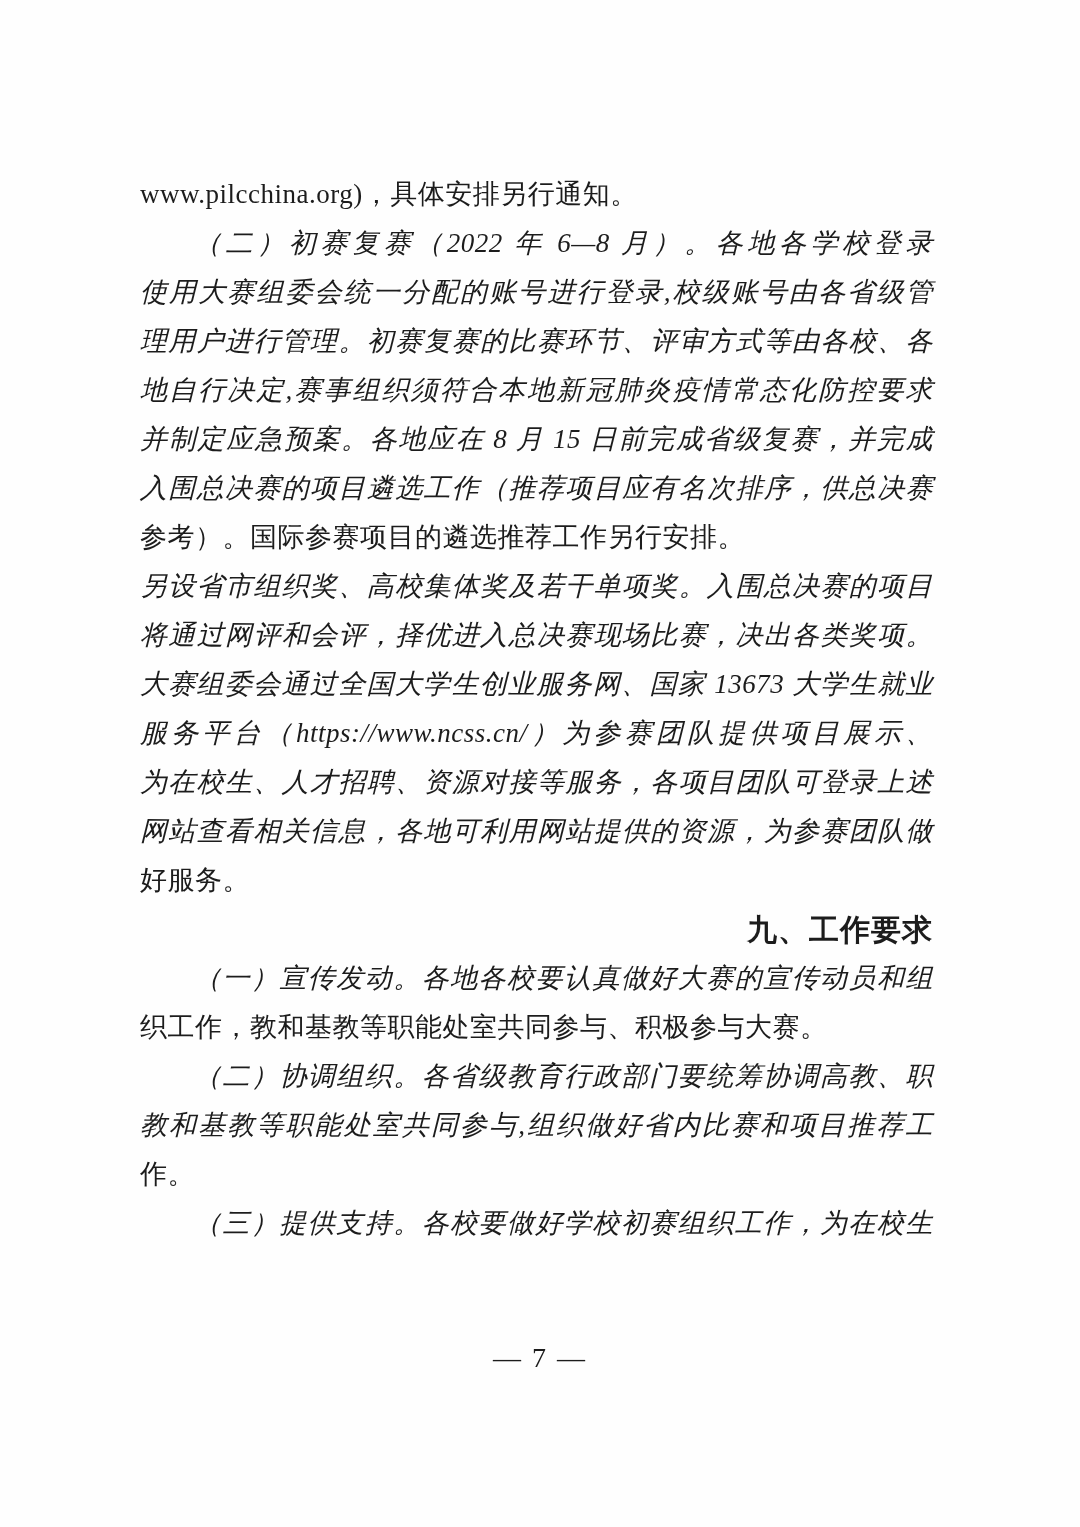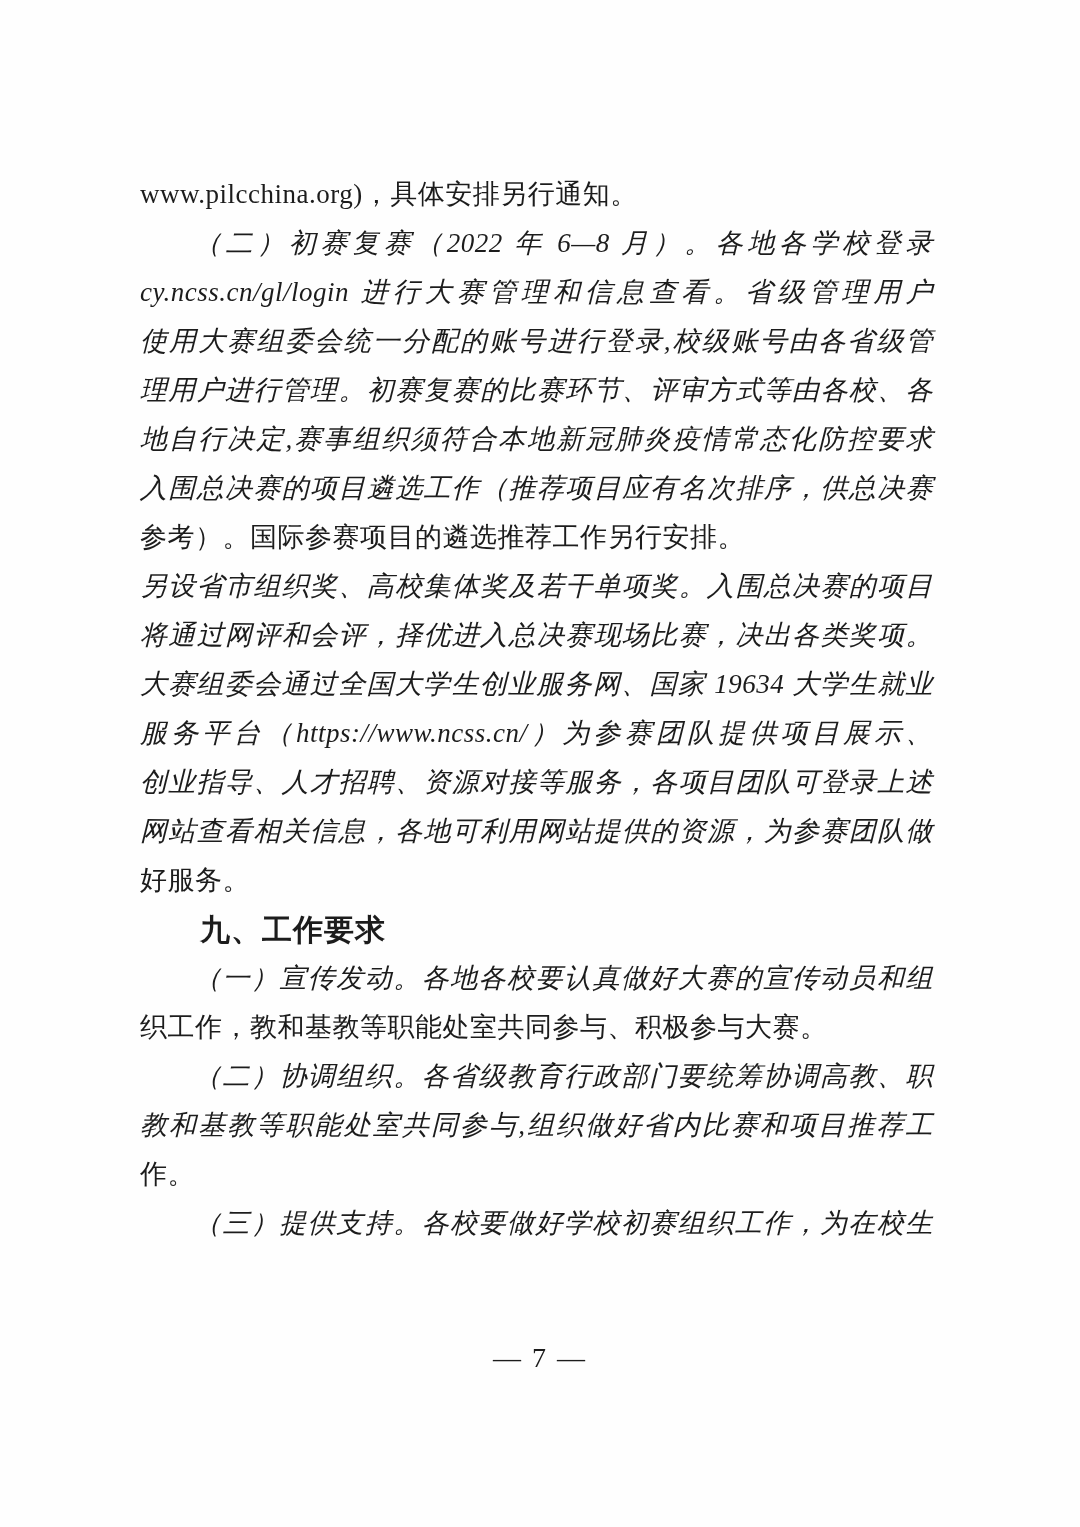--- a/index.html
+++ b/index.html
@@ -37,49 +37,50 @@
     font-style: italic;
   }
   .line.indent {
     text-indent: 2em;
   }
   .line.heading {
     font-family: "Liberation Sans", "DejaVu Sans", sans-serif;
     font-weight: bold;
     font-size: 30px;
     letter-spacing: 1px;
+    text-align: right;
   }
   .pagenum {
     position: absolute;
     left: 0;
     top: 1342px;
     width: 100%;
     text-align: center;
     font-size: 28px;
     letter-spacing: 2px;
   }
 </style>
 </head>
 <body>
 
 <div class="page">
   <div class="textblock">
     <div class="line">www.pilcchina.org)，具体安排另行通知。</div>
     <div class="line indent justify">（二）初赛复赛（2022 年 6—8 月）。各地各学校登录</div>
-    <div class="line justify">cy.ncss.cn/gl/login 进行大赛管理和信息查看。省级管理用户</div>
     <div class="line justify">使用大赛组委会统一分配的账号进行登录,校级账号由各省级管</div>
     <div class="line justify">理用户进行管理。初赛复赛的比赛环节、评审方式等由各校、各</div>
     <div class="line justify">地自行决定,赛事组织须符合本地新冠肺炎疫情常态化防控要求</div>
+    <div class="line justify">并制定应急预案。各地应在 8 月 15 日前完成省级复赛，并完成</div>
     <div class="line justify">入围总决赛的项目遴选工作（推荐项目应有名次排序，供总决赛</div>
     <div class="line">参考）。国际参赛项目的遴选推荐工作另行安排。</div>
     <div class="line justify">另设省市组织奖、高校集体奖及若干单项奖。入围总决赛的项目</div>
     <div class="line justify">将通过网评和会评，择优进入总决赛现场比赛，决出各类奖项。</div>
-    <div class="line justify">大赛组委会通过全国大学生创业服务网、国家 19634 大学生就业</div>
+    <div class="line justify">大赛组委会通过全国大学生创业服务网、国家 13673 大学生就业</div>
     <div class="line justify">服务平台（https://www.ncss.cn/）为参赛团队提供项目展示、</div>
-    <div class="line justify">创业指导、人才招聘、资源对接等服务，各项目团队可登录上述</div>
+    <div class="line justify">为在校生、人才招聘、资源对接等服务，各项目团队可登录上述</div>
     <div class="line justify">网站查看相关信息，各地可利用网站提供的资源，为参赛团队做</div>
     <div class="line">好服务。</div>
     <div class="line heading indent">九、工作要求</div>
     <div class="line indent justify">（一）宣传发动。各地各校要认真做好大赛的宣传动员和组</div>
     <div class="line">织工作，教和基教等职能处室共同参与、积极参与大赛。</div>
     <div class="line indent justify">（二）协调组织。各省级教育行政部门要统筹协调高教、职</div>
     <div class="line justify">教和基教等职能处室共同参与,组织做好省内比赛和项目推荐工</div>
     <div class="line">作。</div>
     <div class="line indent justify">（三）提供支持。各校要做好学校初赛组织工作，为在校生</div>
   </div>

